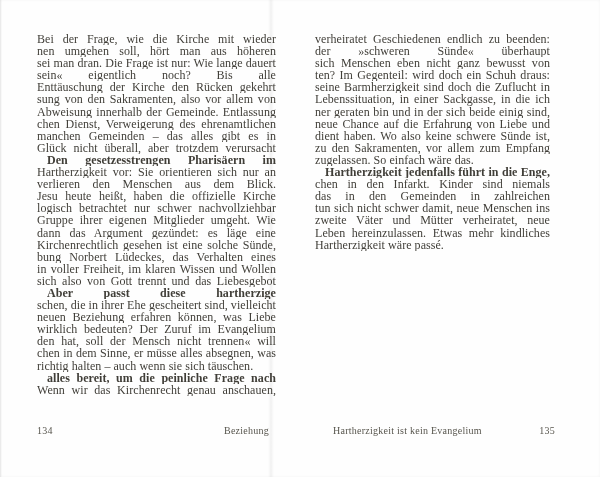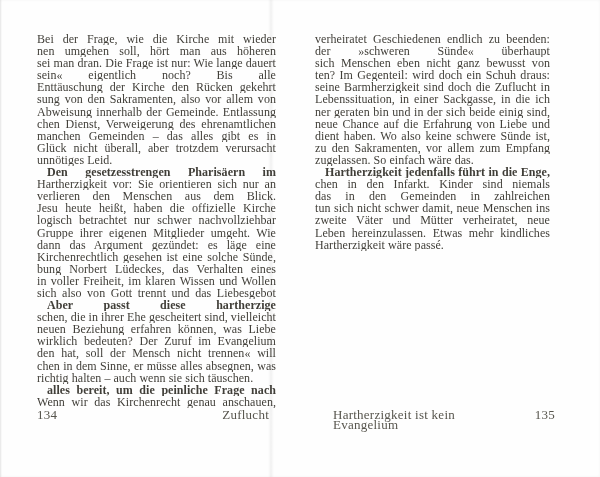--- a/index.html
+++ b/index.html
@@ -35,24 +35,24 @@
     line-height: 12.1px;
     text-align: justify;
     text-align-last: justify;
     overflow: hidden;
     white-space: normal;
     letter-spacing: 0.05px;
   }
   .line.last { text-align-last: left; }
   .footer {
     position: absolute;
-    top: 410px;
+    top: 426px;
     display: flex;
     justify-content: space-between;
-    font-size: 13px;
+    font-size: 10px;
     line-height: 10px;
     color: #57554d;
     letter-spacing: 0.25px;
   }
   .footer.left  { left: 37px;  width: 239px; }
   .footer.right { left: 333px; width: 235px; gap: 44px; }
   .footer.left  .footer-right-item { padding-right: 7px; }
   .footer.right .footer-right-item { padding-right: 13px; }
 </style>
 </head>
@@ -67,21 +67,20 @@
         <div class="line">Bei der Frage, wie die Kirche mit wieder verheirateten Geschiede-</div>
         <div class="line">nen umgehen soll, hört man aus höheren Kirchenkreisen oft, da</div>
         <div class="line">sei man dran. Die Frage ist nur: Wie lange dauert dieses »Dran-</div>
         <div class="line">sein« eigentlich noch? Bis alle Wiederverheirateten aus Frust und</div>
         <div class="line">Enttäuschung der Kirche den Rücken gekehrt haben? Zurückwei-</div>
         <div class="line">sung von den Sakramenten, also vor allem von der Kommunion,</div>
         <div class="line">Abweisung innerhalb der Gemeinde. Entlassung aus dem kirchli-</div>
         <div class="line">chen Dienst, Verweigerung des ehrenamtlichen Engagements in</div>
         <div class="line">manchen Gemeinden – das alles gibt es in unserer Kirche! Zum</div>
         <div class="line">Glück nicht überall, aber trotzdem verursacht diese Gemengelage</div>
-        <div class="line last">unnötiges Leid.</div>
       </div>
       <div class="para indent">
         <div class="line">Den gesetzesstrengen Pharisäern im Evangelium wirft Jesus</div>
         <div class="line">Hartherzigkeit vor: Sie orientieren sich nur an ihren Gesetzen und</div>
         <div class="line">verlieren den Menschen aus dem Blick. Hartherzigkeit im Vorwurf</div>
         <div class="line">Jesu heute heißt, haben die offizielle Kirche menschlich und theo-</div>
         <div class="line">logisch betrachtet nur schwer nachvollziehbar mit einer großen</div>
         <div class="line">Gruppe ihrer eigenen Mitglieder umgeht. Wie eine Bombe wird</div>
         <div class="line">dann das Argument gezündet: es läge eine »schwere Sünde« vor.</div>
         <div class="line">Kirchenrechtlich gesehen ist eine solche Sünde, in der Beschrei-</div>
@@ -124,20 +123,20 @@
         <div class="line">das in den Gemeinden in zahlreichen Patchworkfamilien. Kinder</div>
         <div class="line">tun sich nicht schwer damit, neue Menschen ins Leben zu lassen,</div>
         <div class="line">zweite Väter und Mütter verheiratet, neue Menschen ins eigene</div>
         <div class="line">Leben hereinzulassen. Etwas mehr kindliches Vertrauen und alle</div>
         <div class="line last">Hartherzigkeit wäre passé.</div>
       </div>
     </div>
 
   <div class="footer left">
     <span>134</span>
-    <span class="footer-right-item">Zuflucht</span>
+    <span class="footer-right-item">Beziehung</span>
   </div>
 
   <div class="footer right">
     <span>Hartherzigkeit ist kein Evangelium</span>
     <span class="footer-right-item">135</span>
   </div>
 </div>
 
 </body></html>

